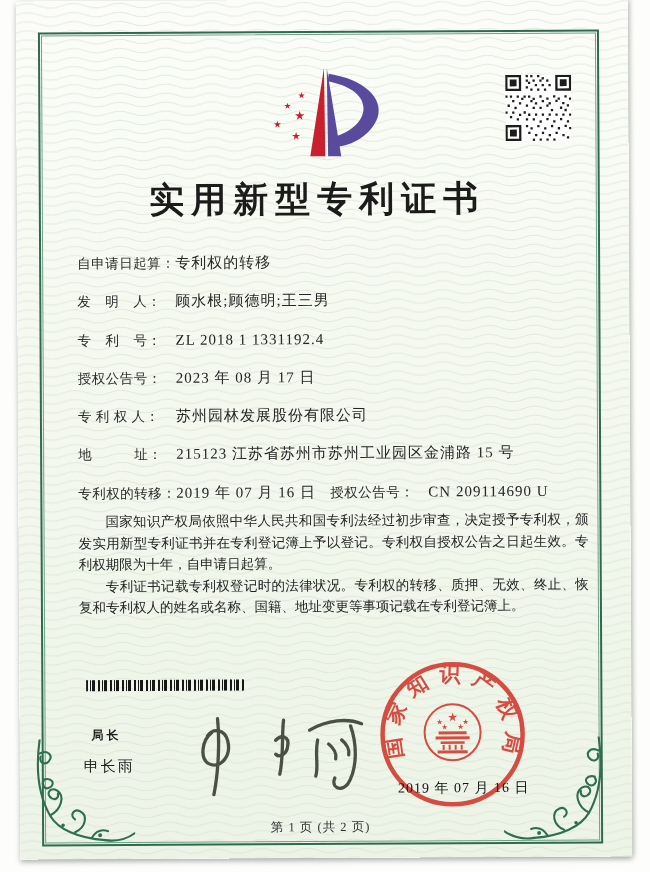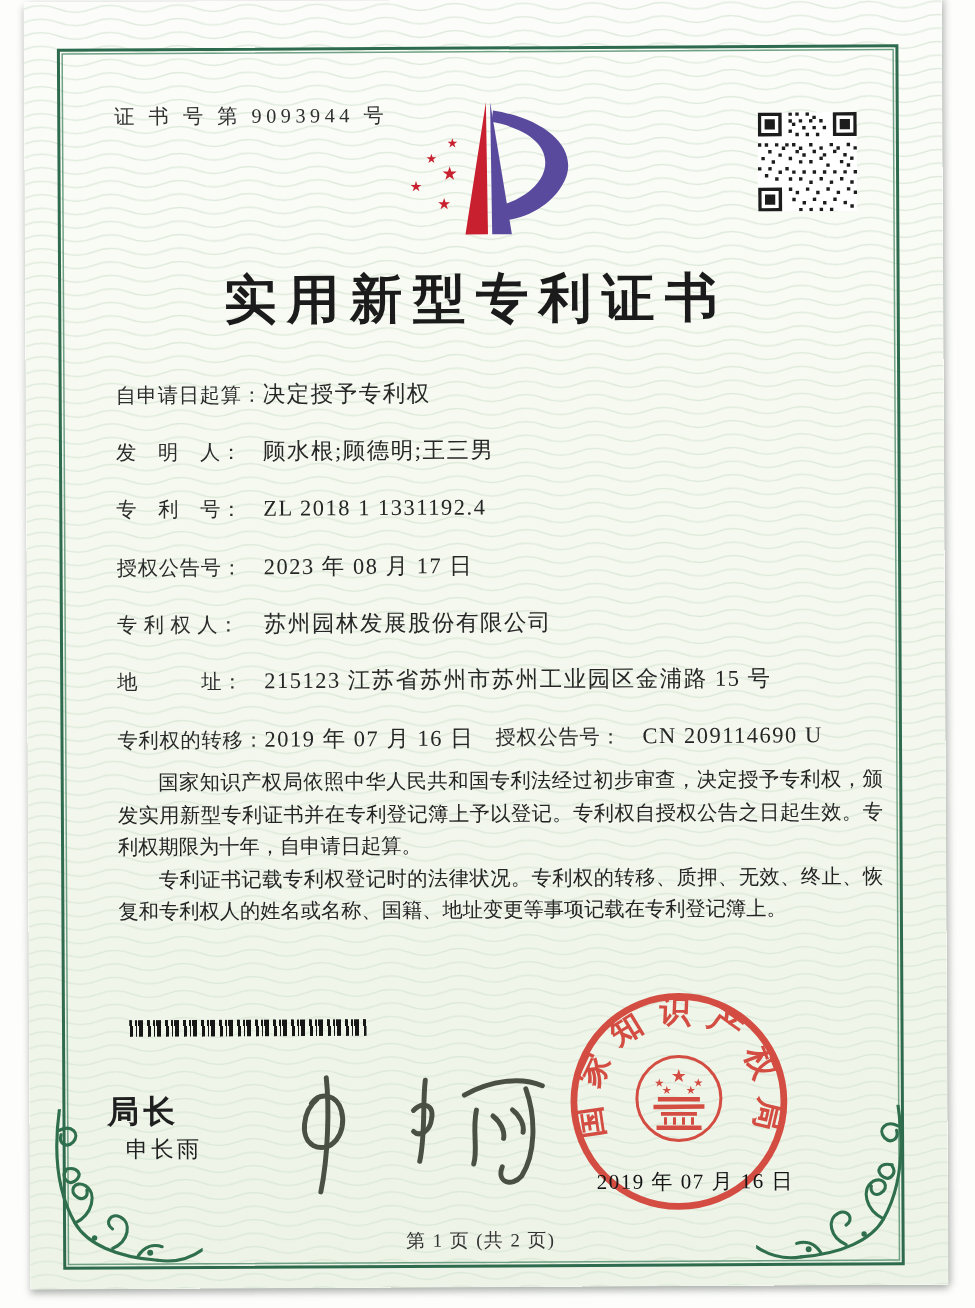--- a/index.html
+++ b/index.html
@@ -26,21 +26,21 @@
   .flabel{display:inline-block;width:98px;font-size:13.5px;letter-spacing:.5px;color:#2b2b2b}
   .fvalue{font-size:15px;letter-spacing:1px}
   .g2{position:absolute;left:252px;top:0}
   .paras{position:absolute;left:60px;top:510px;width:510px;font-size:13.5px;line-height:21.5px;
          color:#242424;text-align:justify}
   .paras p{margin:0;text-indent:2em}
   .barcode{position:absolute;left:67px;top:679px;width:158px;height:11px;
     background:
       repeating-linear-gradient(90deg,#161616 0 2px,transparent 2px 6px),
       repeating-linear-gradient(90deg,#161616 0 1px,transparent 1px 4px);}
-  .sig-title{position:absolute;left:52px;top:726px;font-size:21px;letter-spacing:3px;color:#1f1f1f;font-weight:600}
+  .sig-title{position:absolute;left:72px;top:726px;font-size:12px;letter-spacing:3px;color:#1f1f1f;font-weight:600}
   .sig-name{position:absolute;left:64px;top:756px;font-size:15px;letter-spacing:2px;color:#1f1f1f;font-weight:400}
   .signature{position:absolute;left:168px;top:708px}
   .seal{position:absolute;left:357px;top:659px;opacity:.9}
   .seal-date{position:absolute;left:378px;top:780px;font-size:14px;color:#141414;letter-spacing:1px;z-index:5;white-space:nowrap}
   .footer{position:absolute;left:22px;top:819px;width:557px;text-align:center;font-size:12.5px;color:#333;letter-spacing:1px}
   .flourish{position:absolute;top:738px}
   .fl-left{left:10px}
   .fl-right{left:484px;transform:scaleX(-1)}
 </style>
 </head>
@@ -54,21 +54,20 @@
         <path d="M0,4.5 Q11.5,0 23,4.5 T46,4.5" fill="none" stroke="#d6e5d3" stroke-width="1"></path>
       </pattern>
     </defs>
     <rect x="0" y="0" width="612" height="858" fill="url(#wave)"></rect>
   </svg>
 
   <div class="frame">
     <div class="frame-inner"></div>
   </div>
 
-  <div class="certno">证 书 号 第 9093944 号</div>
 
   <svg class="logo" width="150" height="102" viewBox="0 0 160 108">
     <polygon points="83,4 68,98 84,98" fill="#c8202f"></polygon>
     <polygon points="86,4 87,98 101,98" fill="#5a4a9e"></polygon>
     <path d="M88,10 C125,16 147,36 140,57 C133,76 112,87 96,88 L95,77 C111,72 125,61 125,47 C125,32 108,22 87,18 Z" fill="#5a4a9e"></path>
     <g fill="#c8202f" font-family="'DejaVu Sans',sans-serif" text-anchor="middle">
       <text x="59" y="36" font-size="9">★</text>
       <text x="44" y="47" font-size="9">★</text>
       <text x="33" y="67" font-size="10">★</text>
       <text x="57" y="59" font-size="13">★</text>
@@ -99,21 +98,21 @@
                M9 19h1v1H9z M12 19h1v1h-1z M18 19h1v1h-1z M24 19h1v1h-1z M15 20h1v1h-1z M21 20h1v1h-1z M27 20h1v1h-1z
                M9 22h1v1H9z M14 22h1v1h-1z M20 22h1v1h-1z M26 22h1v1h-1z M11 23h1v1h-1z M17 23h1v1h-1z M23 23h1v1h-1z M28 23h1v1h-1z
                M10 25h1v1h-1z M16 25h1v1h-1z M22 25h1v1h-1z M13 26h1v1h-1z M19 26h1v1h-1z M25 26h1v1h-1z M27 27h1v1h-1z
                M12 28h1v1h-1z M15 28h1v1h-1z M18 28h1v1h-1z M21 28h1v1h-1z"></path>
     </g>
   </svg>
 
   <div class="title">实用新型专利证书</div>
 
   <div class="row" style="top:253px">
-    <span class="flabel">自申请日起算：</span><span class="fvalue">决定授予专利权</span>
+    <span class="flabel">自申请日起算：</span><span class="fvalue">专利权的转移</span>
   </div>
   <div class="row" style="top:291px">
     <span class="flabel">发　明　人：</span><span class="fvalue">顾水根;顾德明;王三男</span>
   </div>
   <div class="row" style="top:330px">
     <span class="flabel">专　利　号：</span><span class="fvalue">ZL 2018 1 1331192.4</span>
   </div>
   <div class="row" style="top:368px">
     <span class="flabel">授权公告号：</span><span class="fvalue">2023 年 08 月 17 日</span>
   </div>

